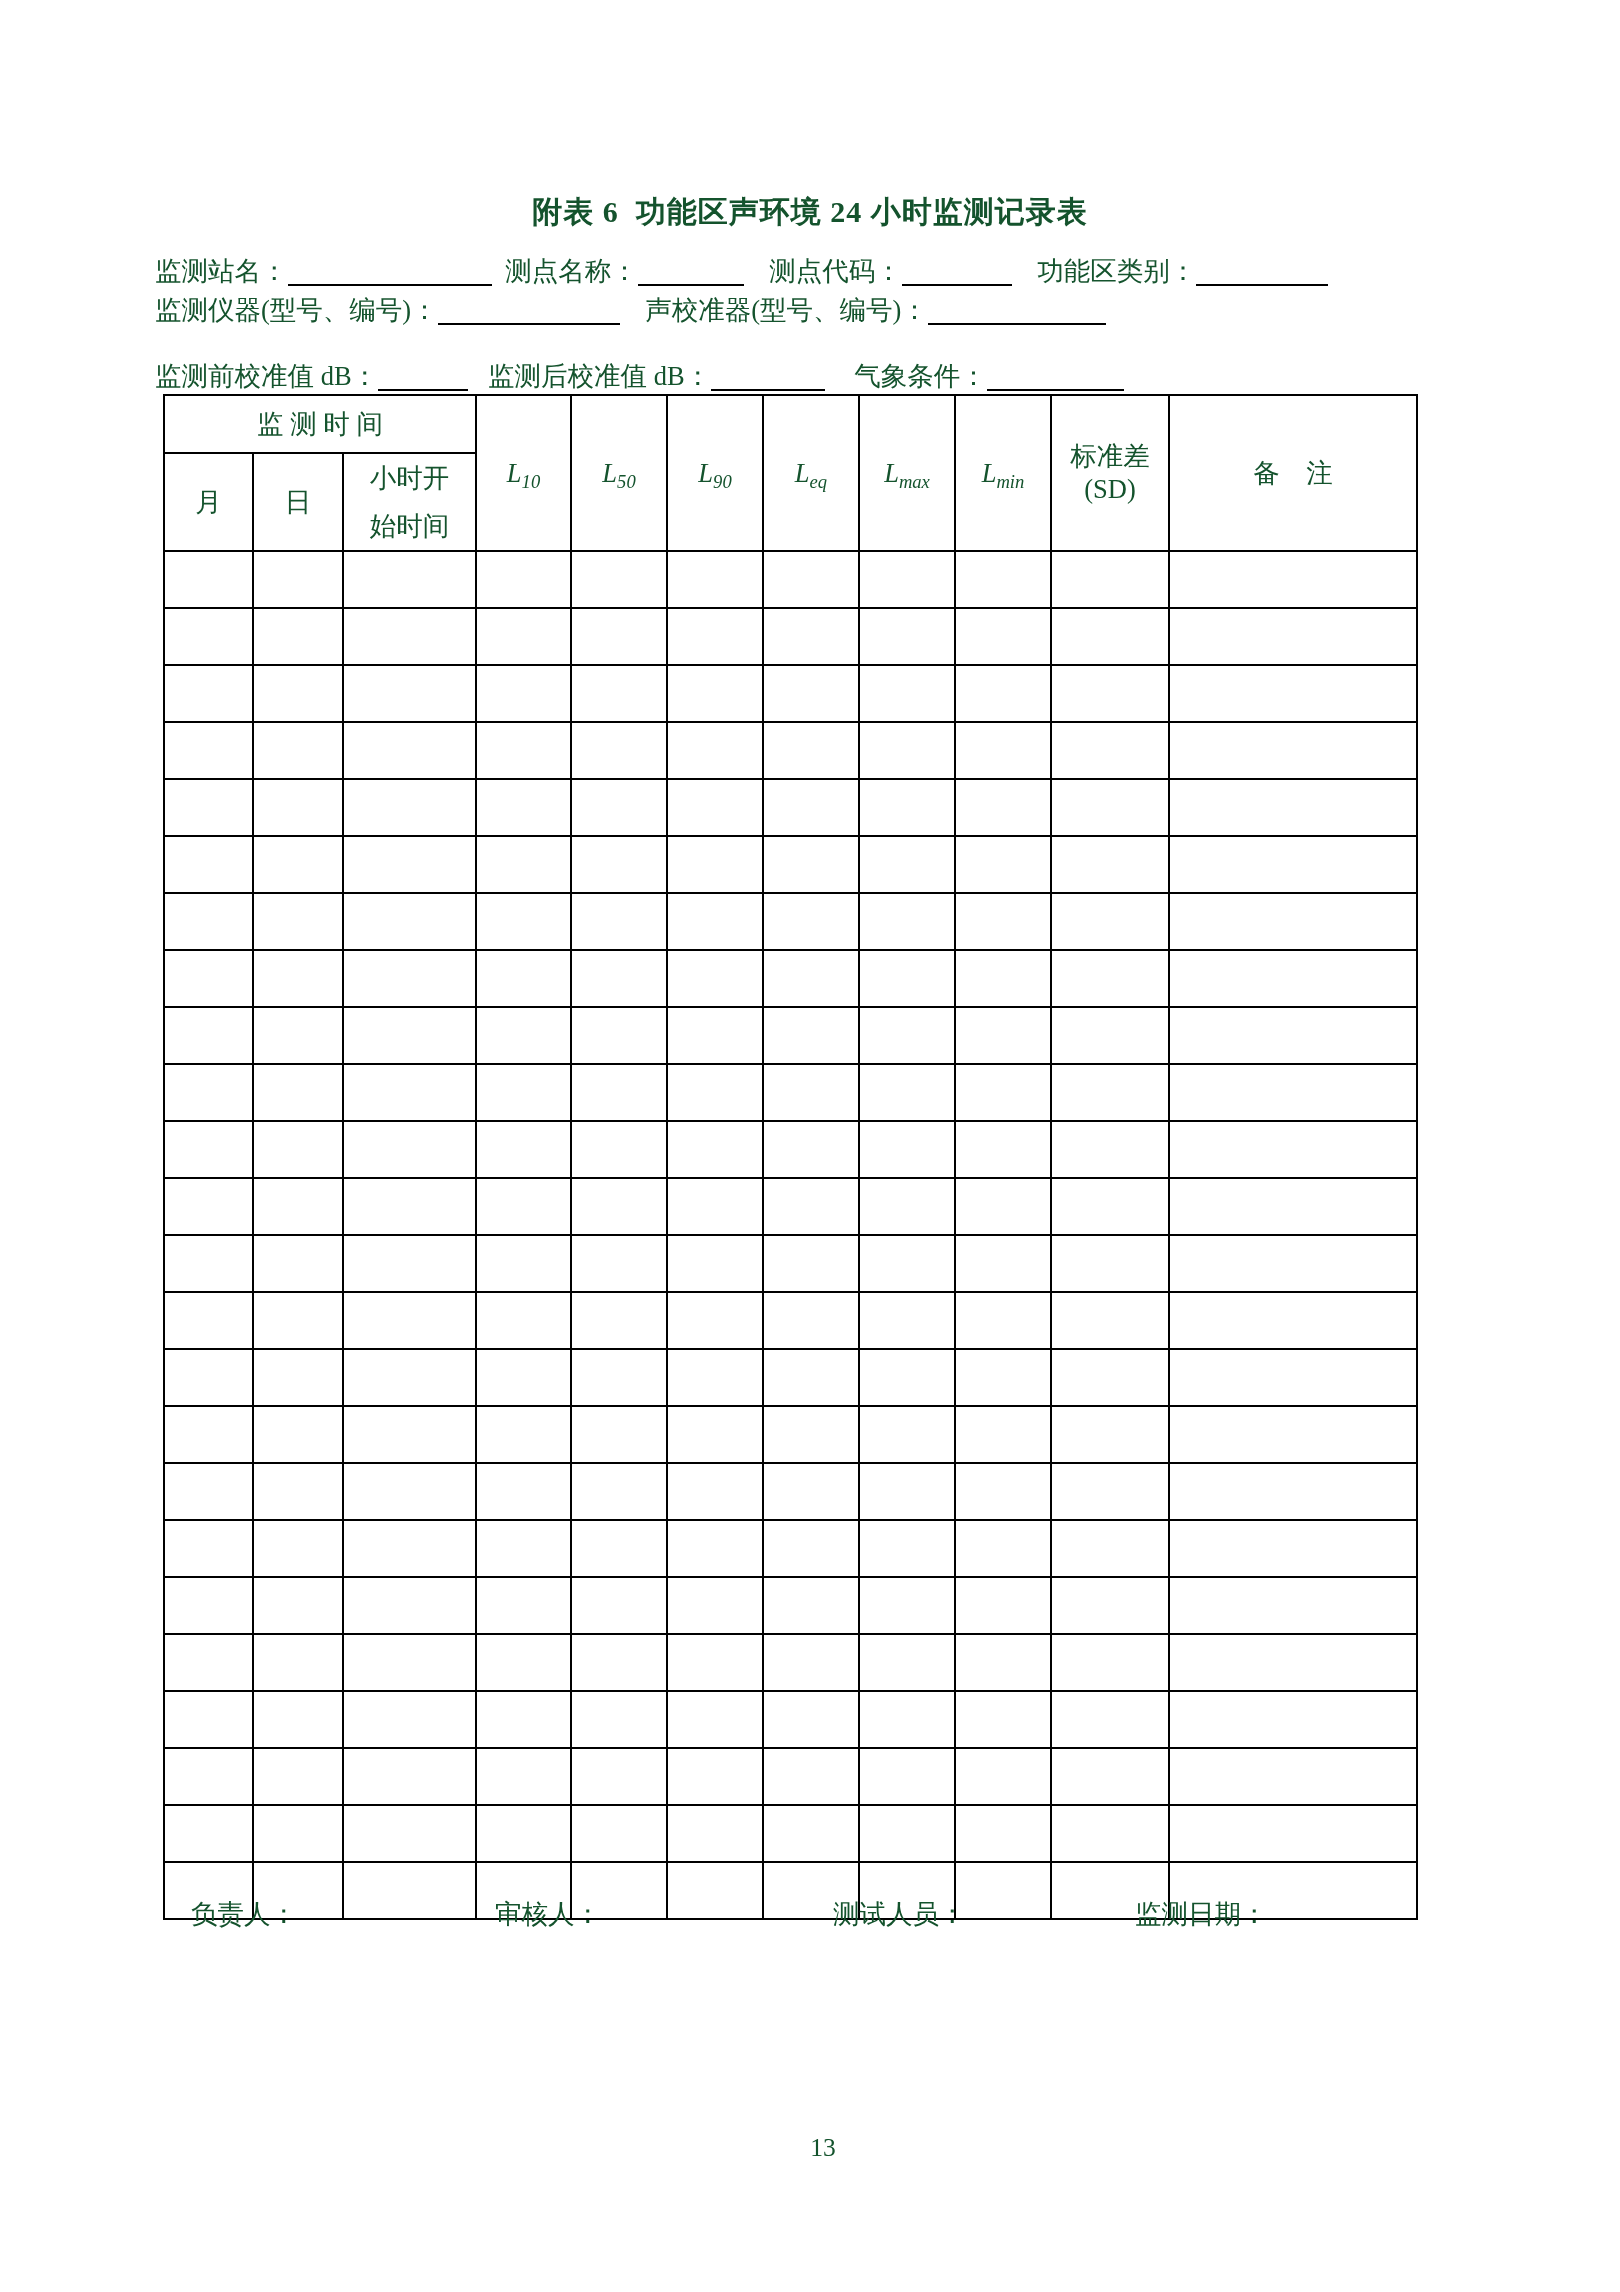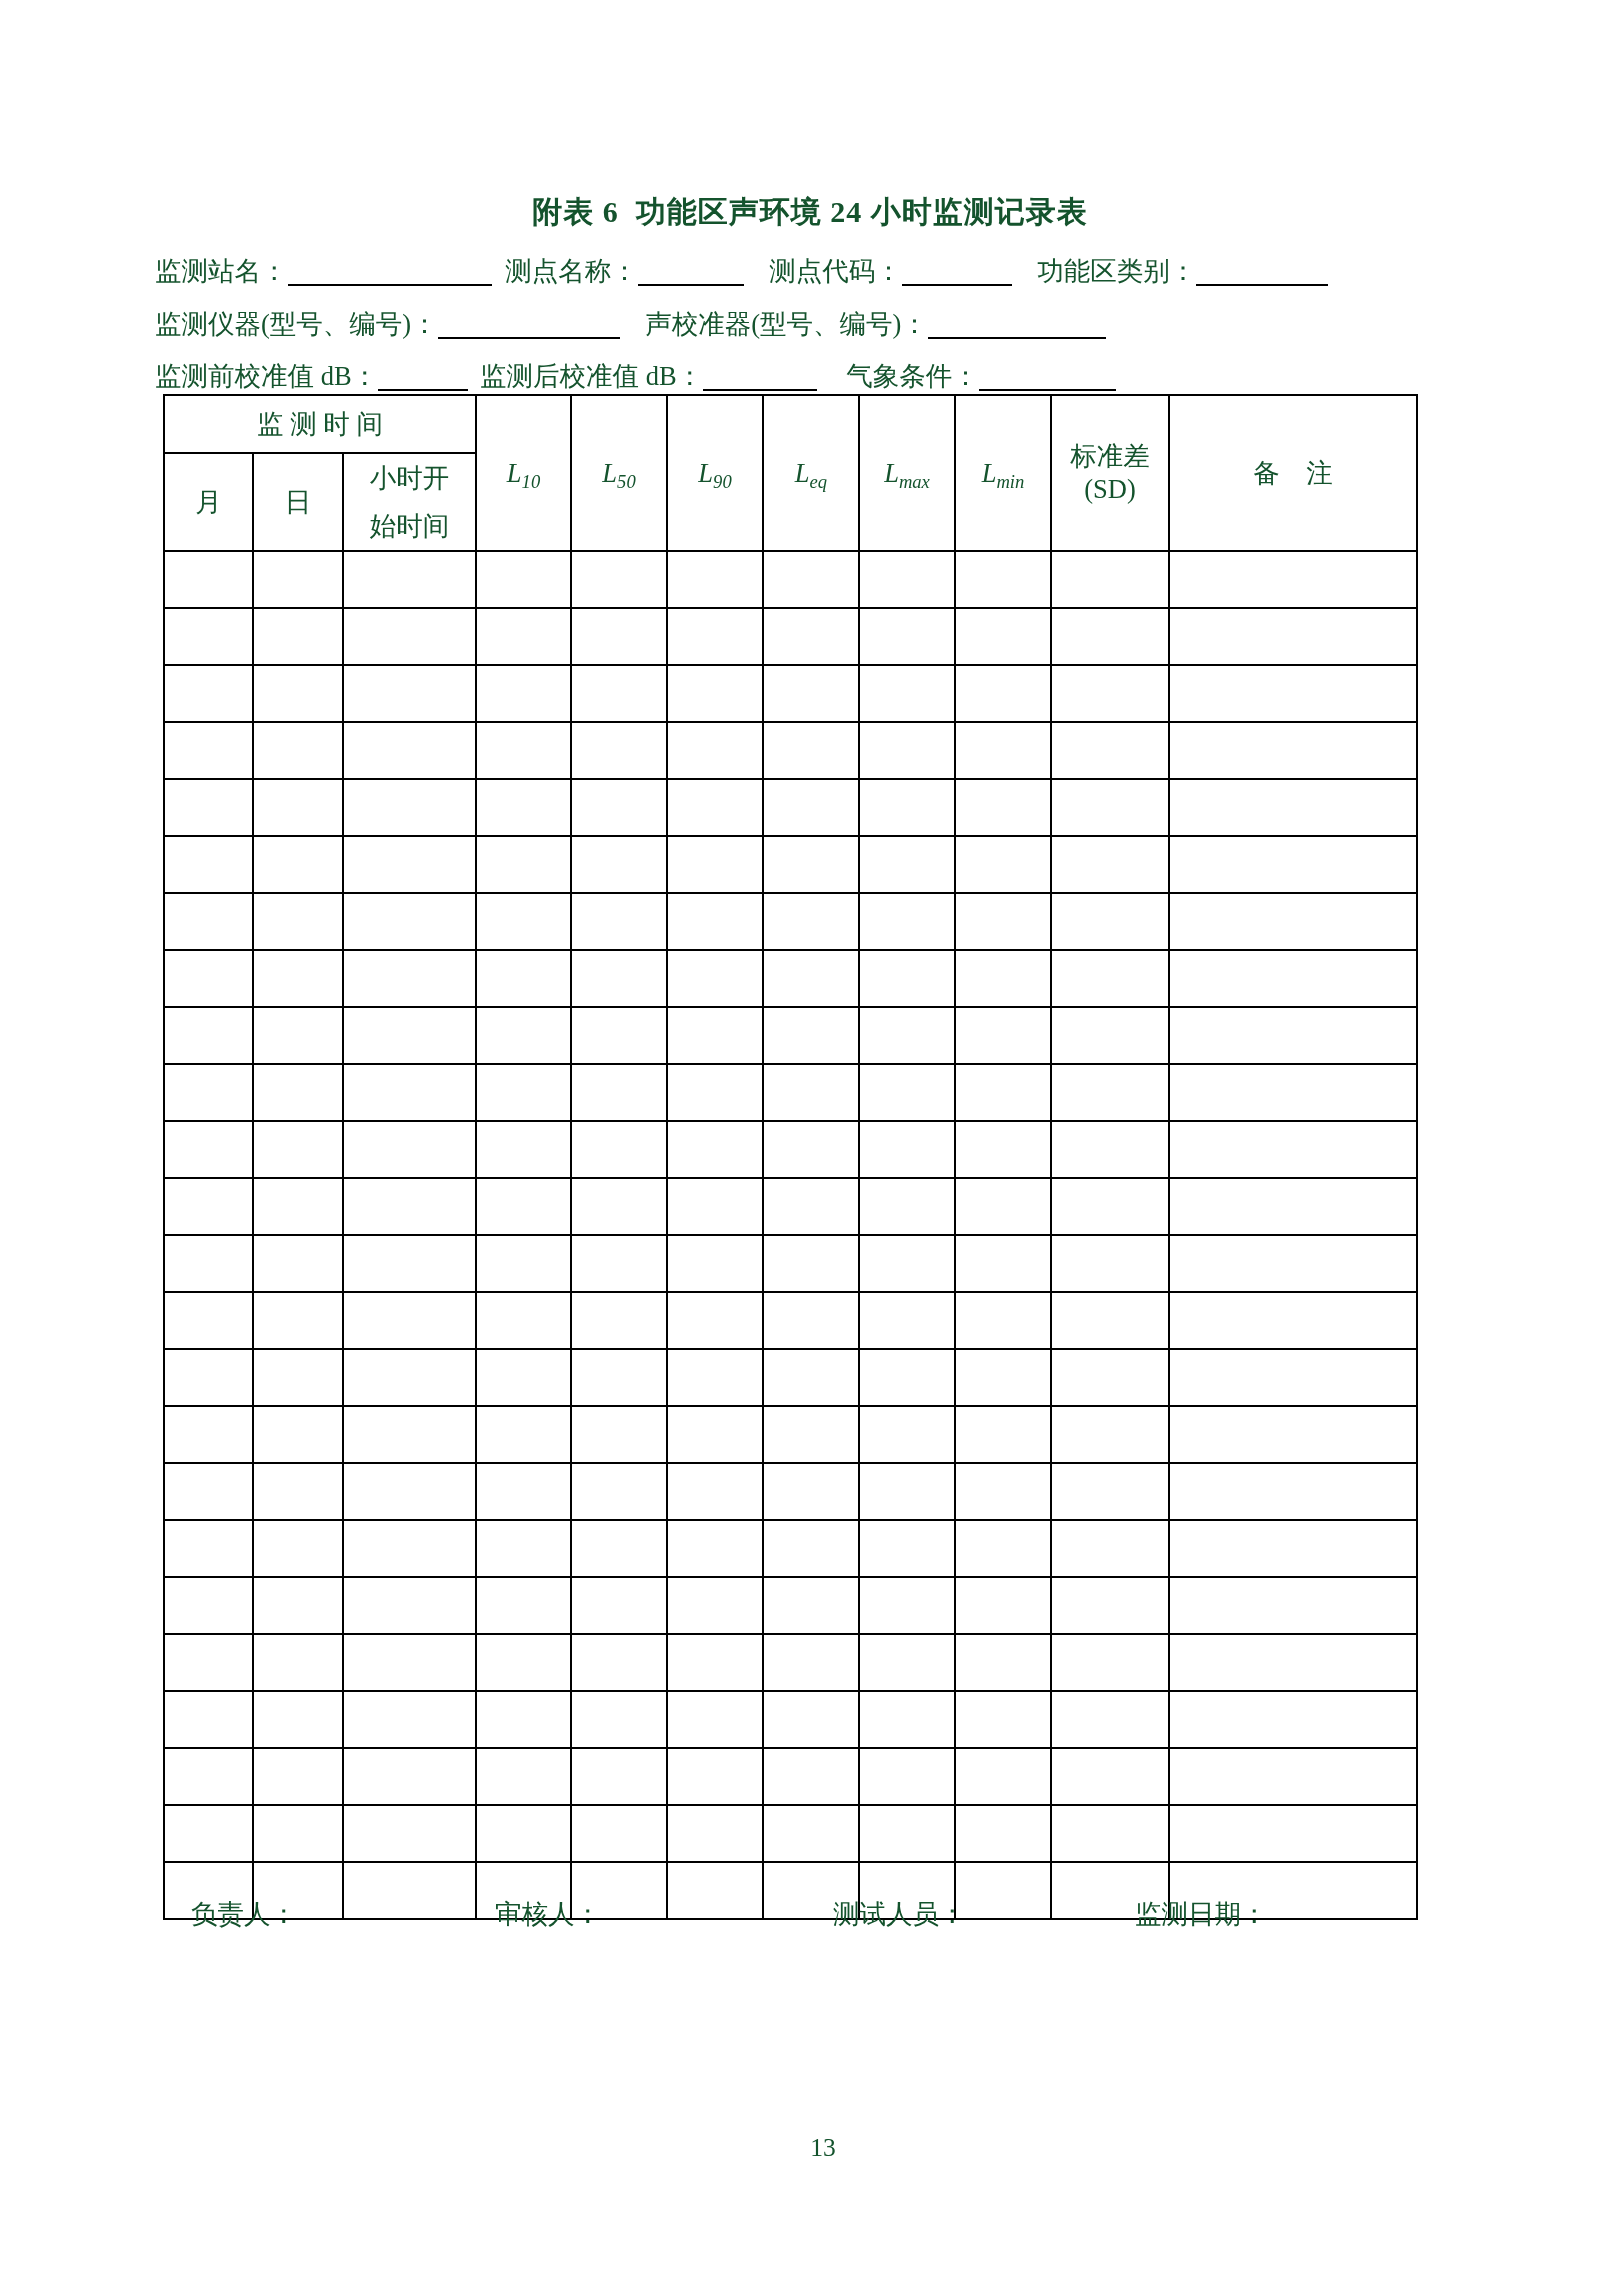--- a/index.html
+++ b/index.html
@@ -30,40 +30,40 @@
   }
   .form-line {
     position: absolute;
     left: 155px;
     width: 1313px;
     font-size: 26.5px;
     line-height: 35px;
     white-space: nowrap;
   }
   .form-line-1 { top: 251px; }
-  .form-line-2 { top: 304px; }
+  .form-line-2 { top: 290px; }
   .form-line-3 { top: 356px; }
   .blank {
     display: inline-block;
     border-bottom: 2px solid #000;
     position: relative;
     top: 5.9px;
     height: 27.4px;
   }
   .b-station { width: 204px; }
   .b-point-name { width: 106px; margin-right: 3.9px; }
   .b-point-code { width: 110px; margin-right: 3.9px; }
   .b-area-type { width: 132px; }
   .b-instrument { width: 182px; }
   .b-calibrator { width: 178px; }
   .b-precal { width: 90px; }
   .b-postcal { width: 114px; }
   .b-weather { width: 137px; }
   .ml14 { margin-left: 13.7px; }
-  .ml16 { margin-left: 12px; }
+  .ml16 { margin-left: 20px; }
   .ml22 { margin-left: 21.6px; }
   .ml26 { margin-left: 25.5px; }
   .ml30 { margin-left: 29px; }
 
   table.record {
     position: absolute;
     left: 163px;
     top: 394px;
     width: 1255px;
     border-collapse: collapse;

